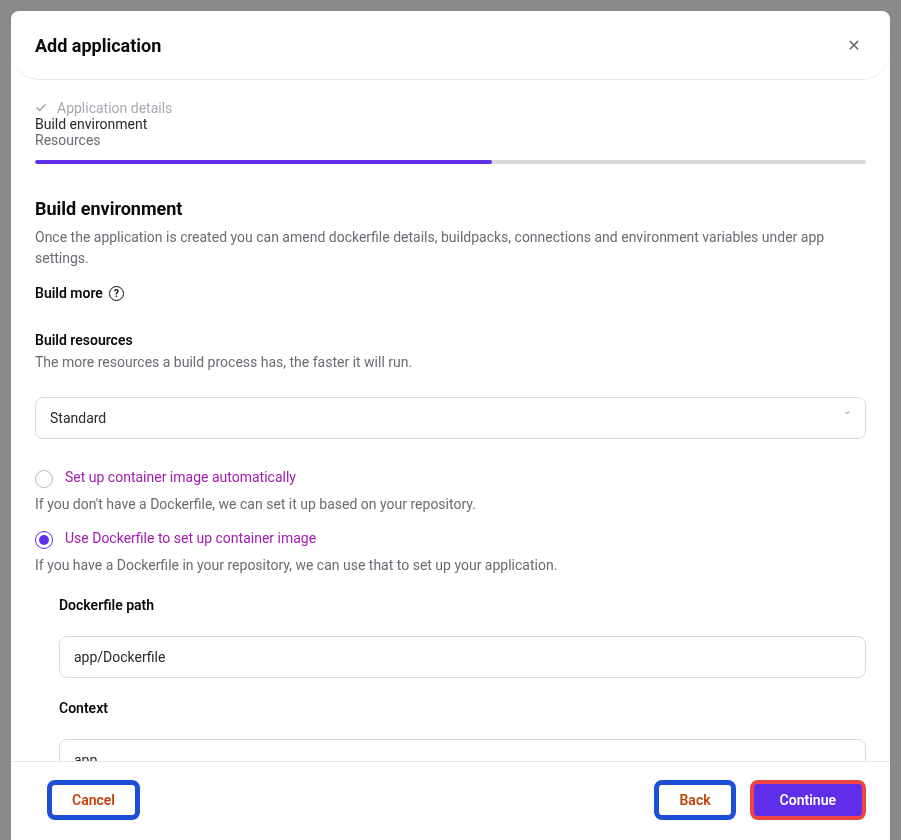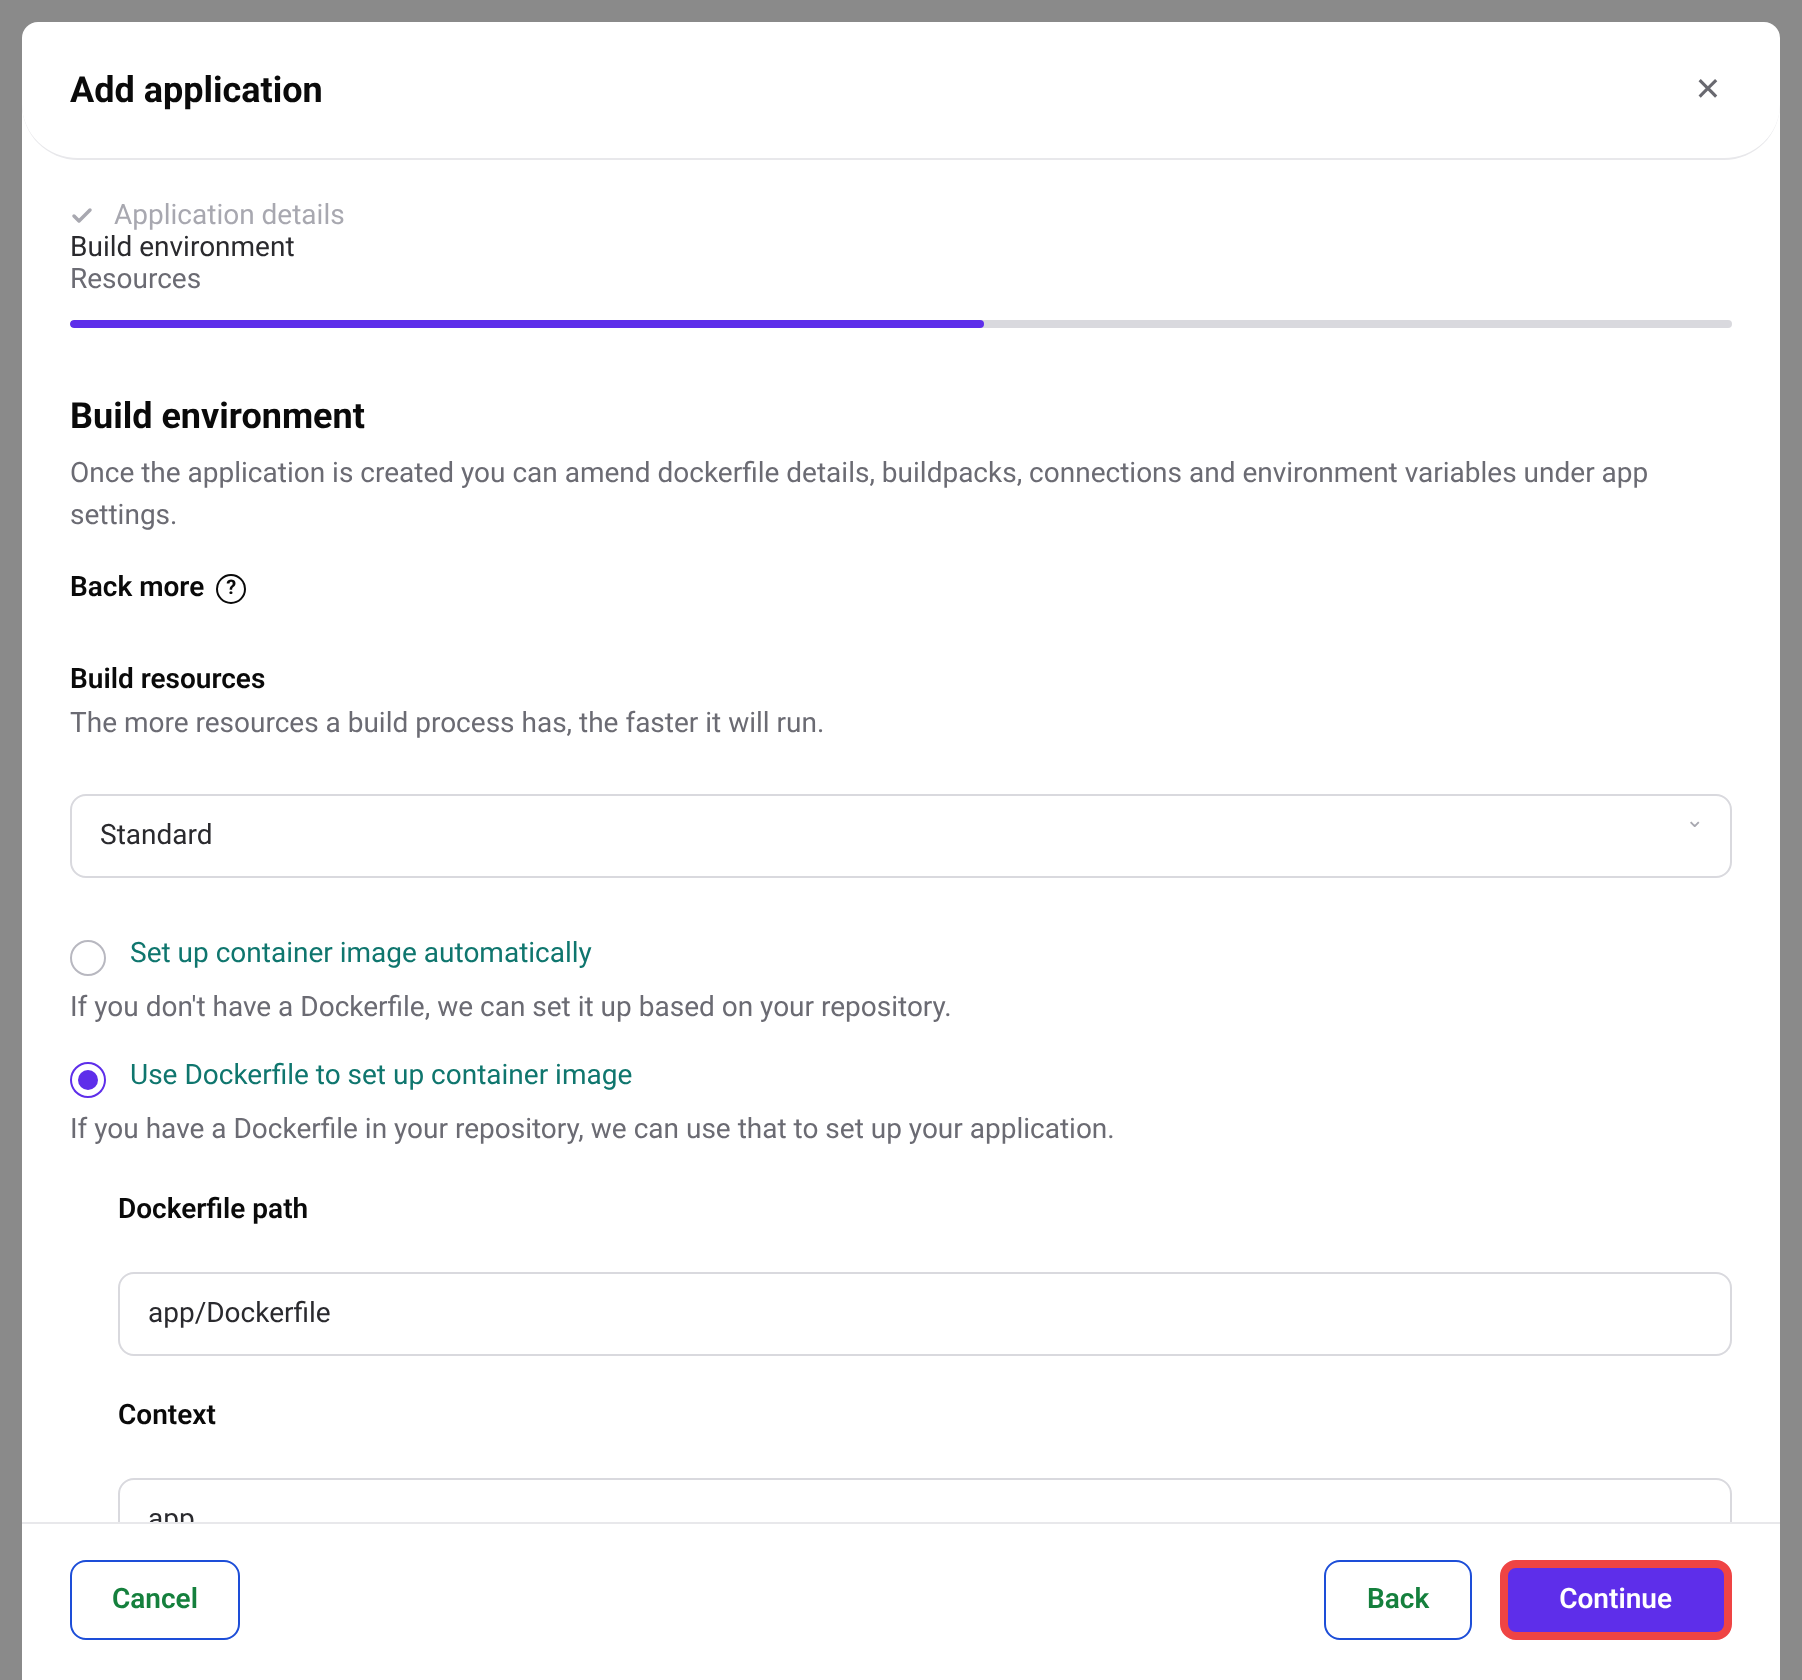--- a/index.html
+++ b/index.html
@@ -198,21 +198,21 @@
     }
     .radio-btn.selected::after {
       content: "";
       width: 10px;
       height: 10px;
       background: #5e2eea;
       border-radius: 50%;
     }
     .radio-label {
       font-size: 14px;
-      color: #0f766e;
+      color: #a21caf;
     }
     .radio-help {
       font-size: 14px;
       color: #6b6b73;
       margin-bottom: 18px;
     }
     .sub-fields {
       margin-left: 24px;
       margin-top: 24px;
     }
@@ -234,22 +234,23 @@
       height: 40px;
       padding: 0 20px;
       border-radius: 8px;
       font-size: 14px;
       font-weight: 600;
       cursor: pointer;
       font-family: inherit;
     }
     .btn-outline {
       background: #fff;
-      border: 1px solid #1d4ed8;
-      color: #15803d;
+      border: 5px solid #1d4ed8;
+      color: #c2410c;
+      margin-left: 12px;
     }
     .btn-primary {
       background: #5e2eea;
       border: 4px solid #ef4444;
       color: #fff;
       padding: 0 26px;
     }
   </style>
 </head>
 <body>
@@ -279,21 +280,21 @@
     </div>
     <div class="progress-track">
       <div class="progress-fill"></div>
     </div>
   </div>
 
   <div class="content">
     <div class="section-title">Build environment</div>
     <div class="section-desc">Once the application is created you can amend dockerfile details, buildpacks, connections and environment variables under app settings.</div>
     <div class="learn-more">
-      <span>Back more</span>
+      <span>Build more</span>
       <span class="q-icon">?</span>
     </div>
 
     <div class="field-block">
       <div class="field-label">Build resources</div>
       <div class="field-help">The more resources a build process has, the faster it will run.</div>
       <div class="select-wrap">
         <input class="select-input" readonly="" value="Standard" style="">
         <span class="select-caret">⌄</span>
       </div>

